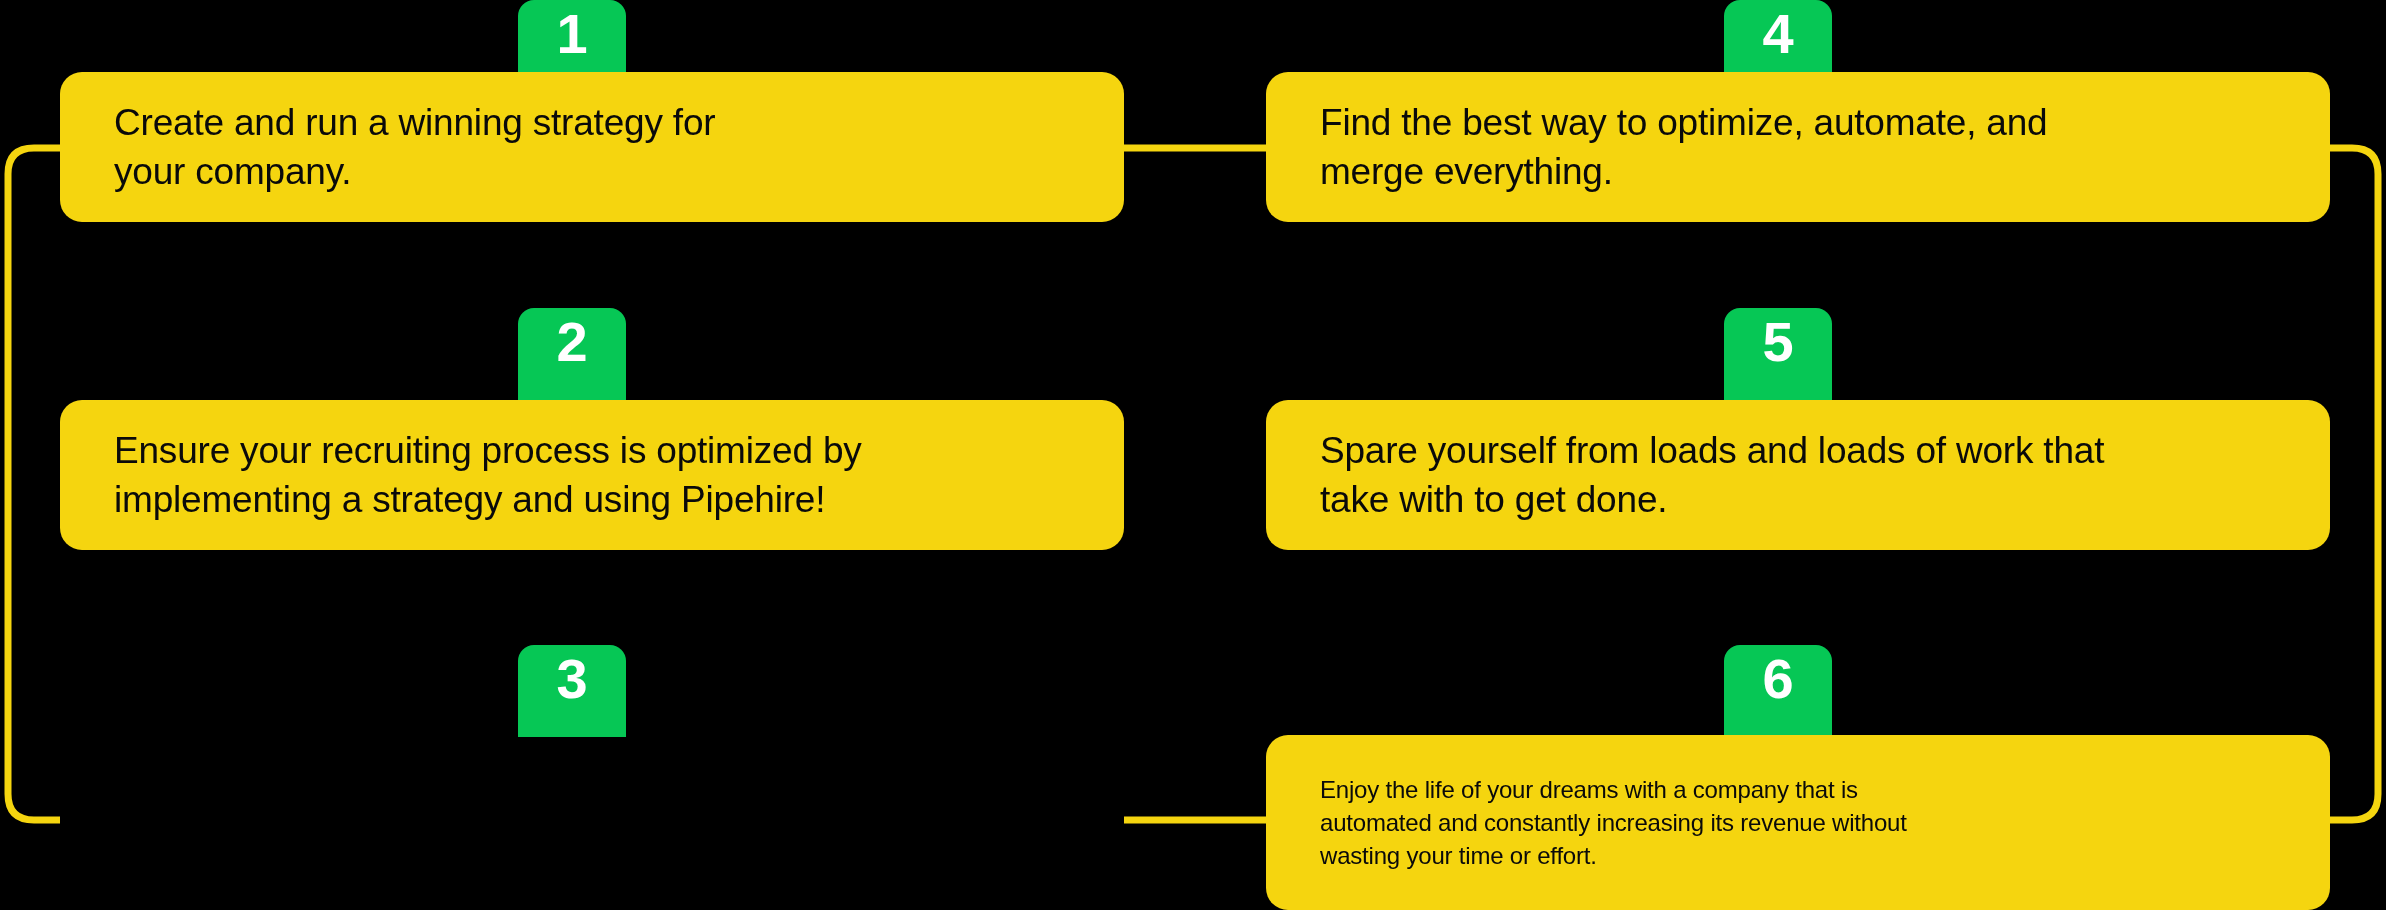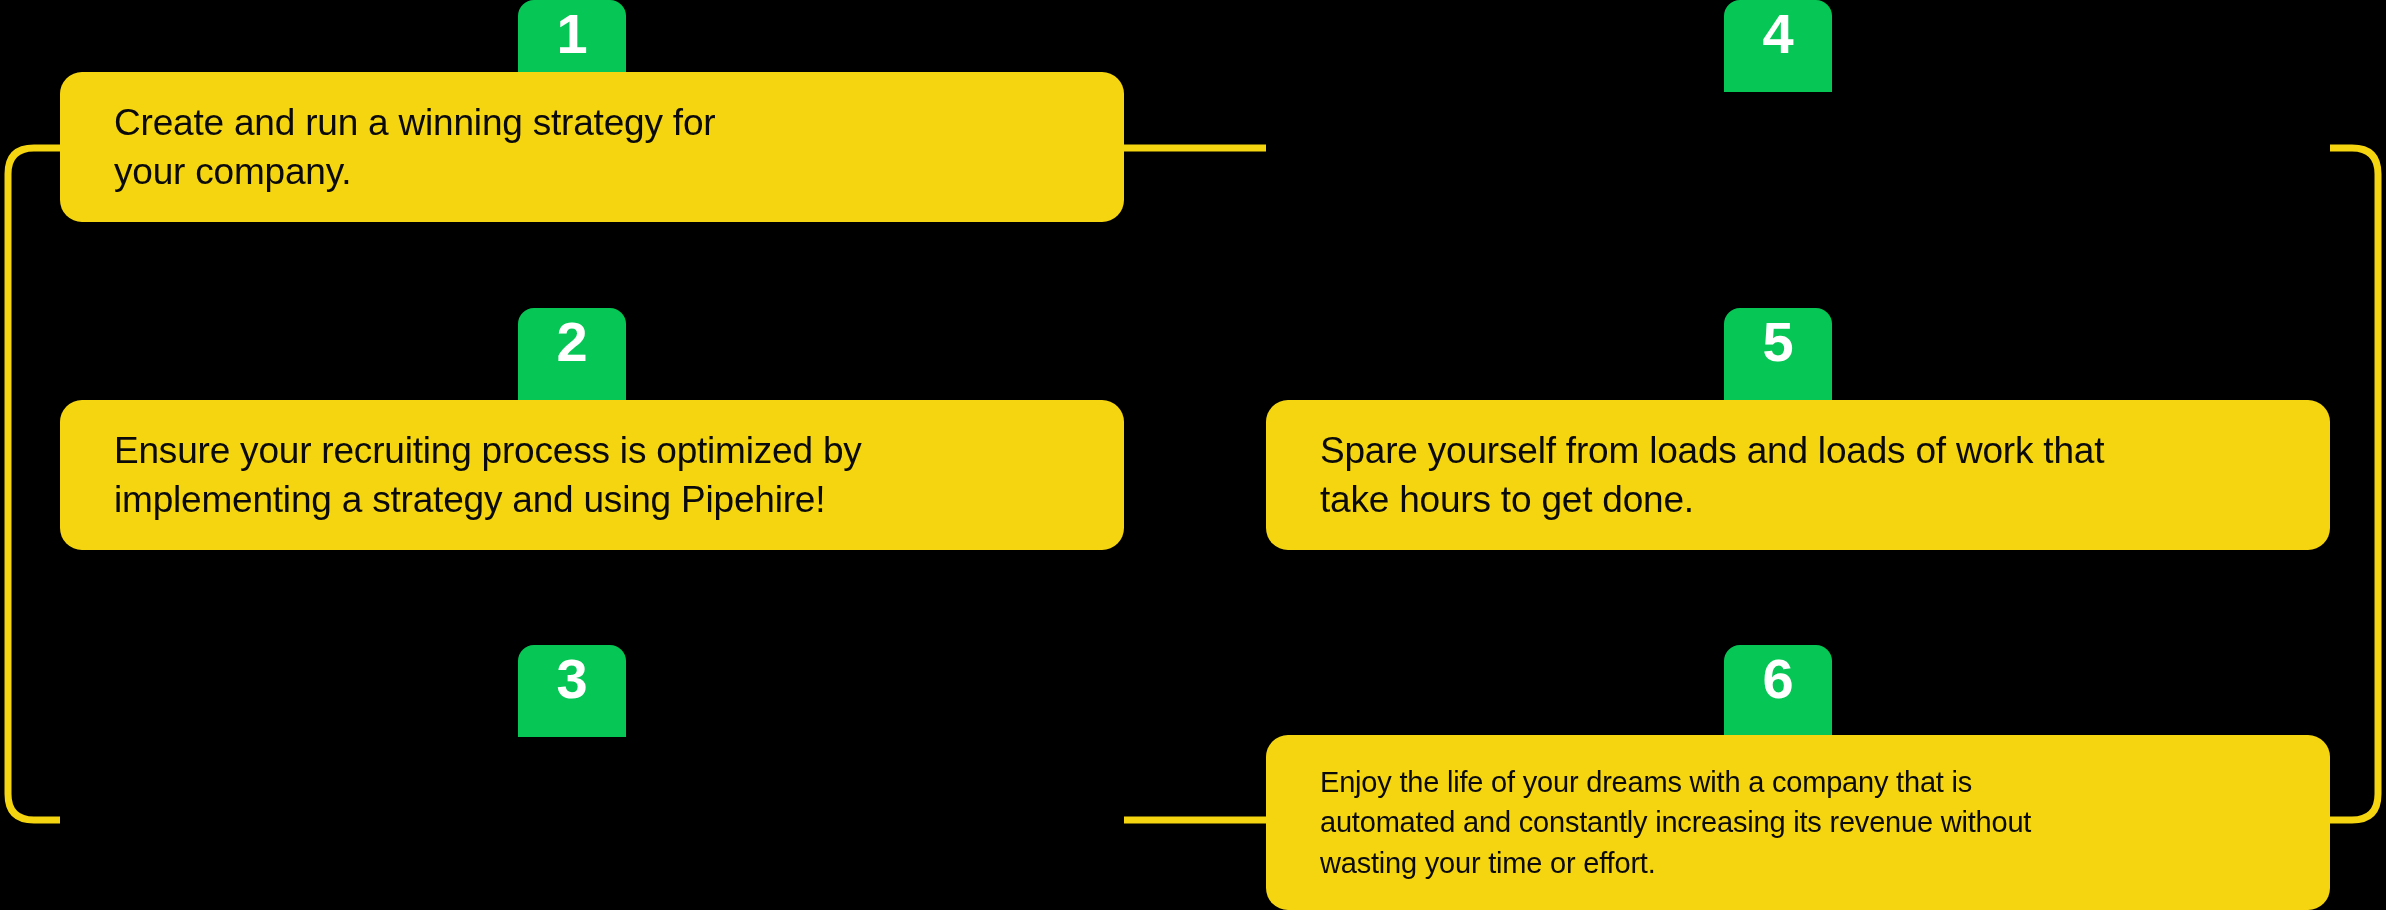--- a/index.html
+++ b/index.html
@@ -35,21 +35,21 @@
   .card-text {
     color:#0a0a0a;
     font-size:37px;
     line-height:1.33;
     letter-spacing:-0.2px;
     padding:0 46px;
     width:100%;
     white-space:pre-line;
   }
   .card.small .card-text {
-    font-size:29px;
+    font-size:24px;
     line-height:1.38;
   }
 
   
   .badge {
     position:absolute;
     width:108px;
     height:92px;
     background:#06C755;
     border-radius:16px 16px 0 0;
@@ -121,24 +121,28 @@
     <div class="card-text">Create and run a winning strategy for
 your company.</div>
   </div>
 
   <div class="card col-l row2">
     <div class="card-text">Ensure your recruiting process is optimized by
 implementing a strategy and using Pipehire!</div>
   </div>
 
 
+  <div class="card col-r row1">
+    <div class="card-text">Find the best way to optimize, automate, and
+merge everything.</div>
+  </div>
 
   <div class="card col-r row2">
     <div class="card-text">Spare yourself from loads and loads of work that
-take hours to get done.</div>
+take with to get done.</div>
   </div>
 
   <div class="card col-r row3 small">
     <div class="card-text">Enjoy the life of your dreams with a company that is
 automated and constantly increasing its revenue without
 wasting your time or effort.</div>
   </div>
 
 </div>
 

